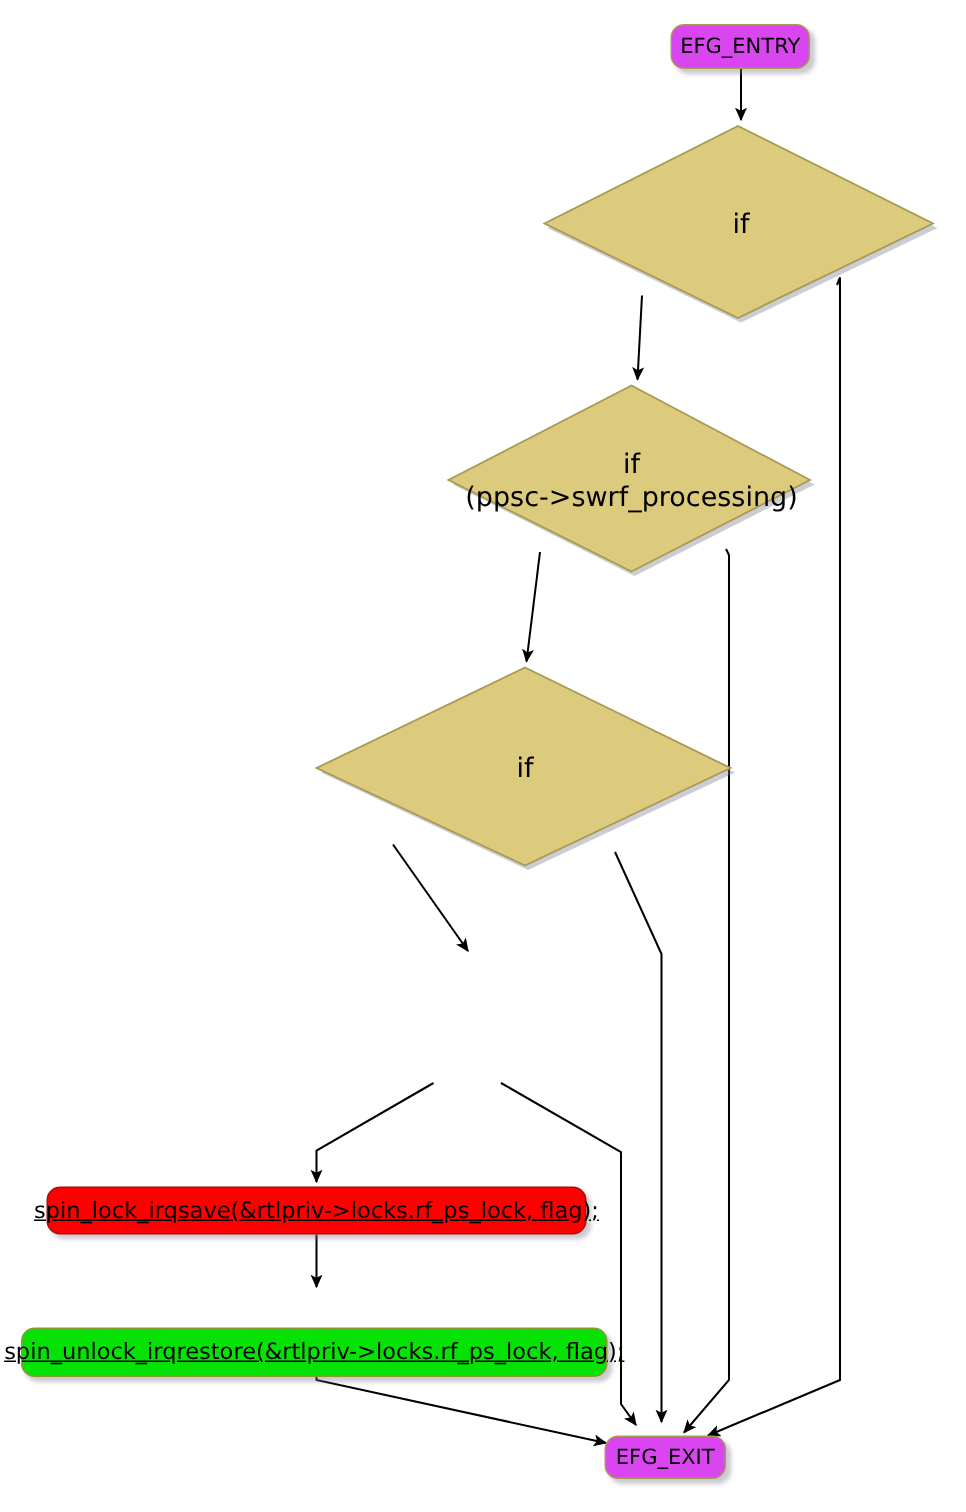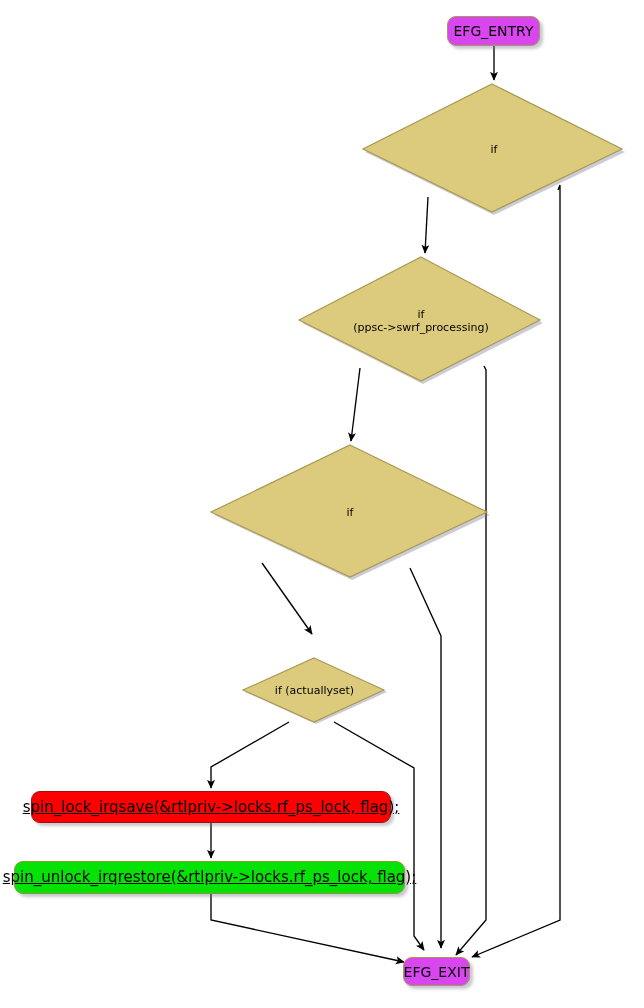--- a/index.html
+++ b/index.html
@@ -59,20 +59,21 @@
     border-style: solid;
     text-decoration: underline;
   }
   .process.red {
     background: #fe0000;
     border-color: #a31010;
   }
   .process.green {
     background: #06e106;
     border-color: #8a9a32;
+    margin-top: 24px;
   }
   
   .decision {
     display: block;
   }
   .decision .dshape {
     position: absolute;
     left: 0;
     top: 0;
     width: 100%;
@@ -83,21 +84,21 @@
     left: 0;
     top: 0;
     width: 100%;
     height: 100%;
     display: flex;
     flex-direction: column;
     align-items: center;
     justify-content: center;
     text-align: center;
     color: #000000;
-    font-size: 11px;
+    font-size: 18px;
     line-height: 1.22;
     white-space: nowrap;
     pointer-events: none;
   }
   .decision .dlabel span { display: block; }
 </style>
 </head>
 <body>
 
 <div id="canvas">
@@ -162,35 +163,26 @@
   <div class="node decision" style="left:208px; top:443px; width:284px; height:140px;">
     <svg class="dshape" viewBox="0 0 284 140" preserveAspectRatio="none">
       <polygon points="144,5 282,72 144,137 6,72" fill="rgba(120,120,150,0.38)"></polygon>
       <polygon points="142,2 279,69 142,134 3,69" fill="#dccb7d" stroke="#a89a52" stroke-width="1.2"></polygon>
     </svg>
     <div class="dlabel">
       <span>if</span>
     </div>
   </div>
 
-  <div class="node decision" style="left:240px; top:656px; width:149px; height:70px;">
-    <svg class="dshape" viewBox="0 0 149 70" preserveAspectRatio="none">
-      <polygon points="76,4 147,36 76,68 5,36" fill="rgba(120,120,150,0.38)"></polygon>
-      <polygon points="74,2 144,34 74,66 3,34" fill="#dccb7d" stroke="#a89a52" stroke-width="1.2"></polygon>
-    </svg>
-    <div class="dlabel">
-      <span>if (actuallyset)</span>
-    </div>
-  </div>
 
   <div class="node process red" style="left:31px; top:791px; width:360px; height:32px;">
     <span>spin_lock_irqsave(&amp;rtlpriv-&gt;locks.rf_ps_lock, flag);</span>
   </div>
 
   <div class="node process green" style="left:14px; top:861px; width:391px; height:33px;">
     <span>spin_unlock_irqrestore(&amp;rtlpriv-&gt;locks.rf_ps_lock, flag);</span>
   </div>
 
-  <div class="node terminal" style="left:403px; top:957px; width:67px; height:29px;">
+  <div class="node terminal" style="left:403px; top:957px; width:81px; height:29px;">
     <span>EFG_EXIT</span>
   </div>
 
 </div>
 
 </body></html>

